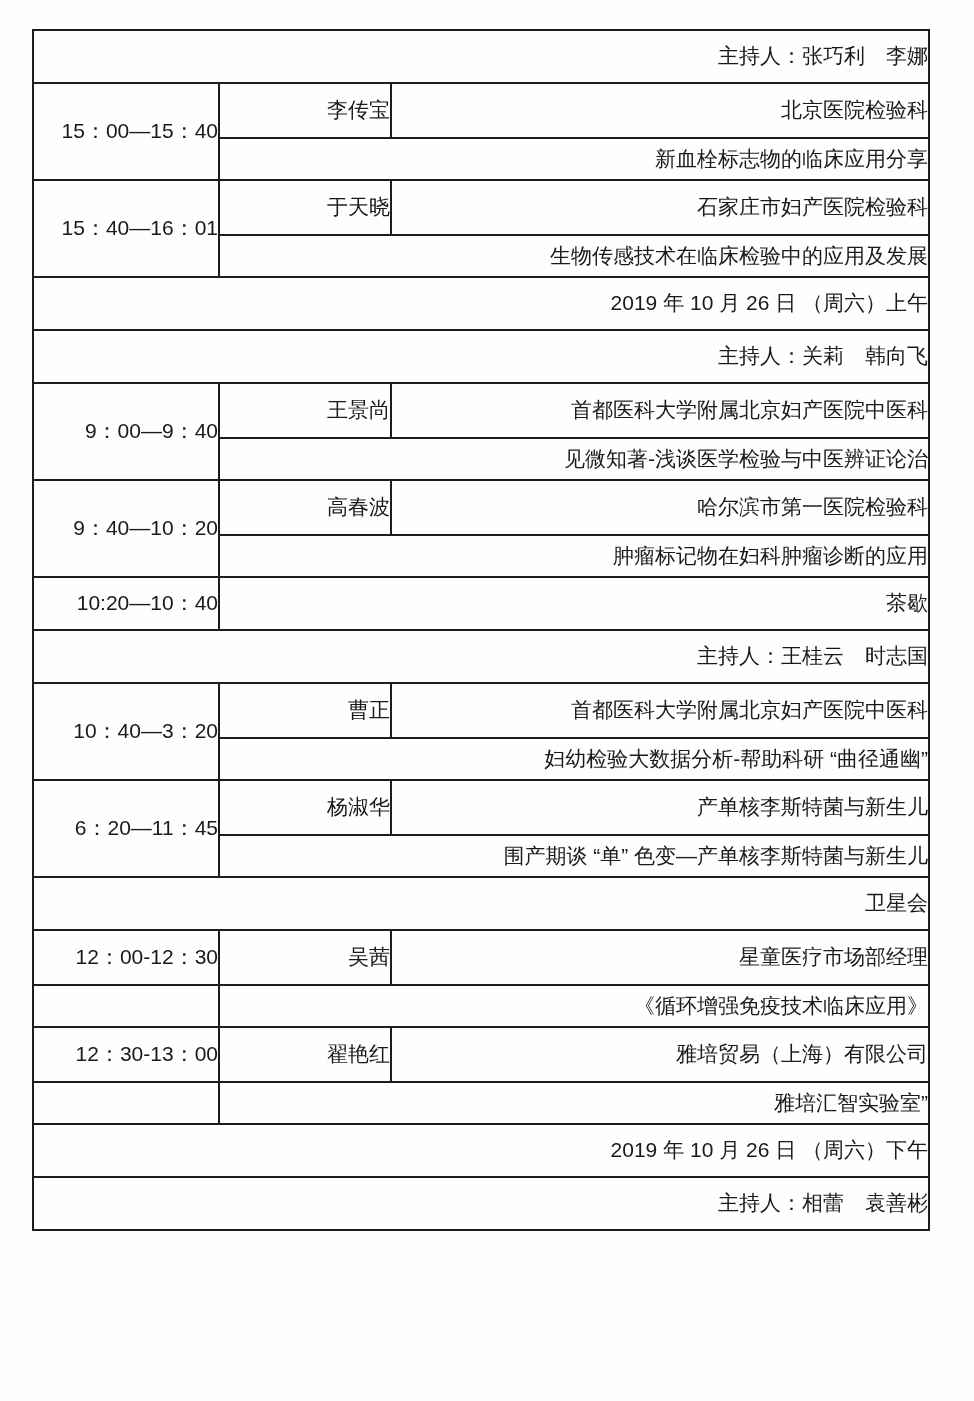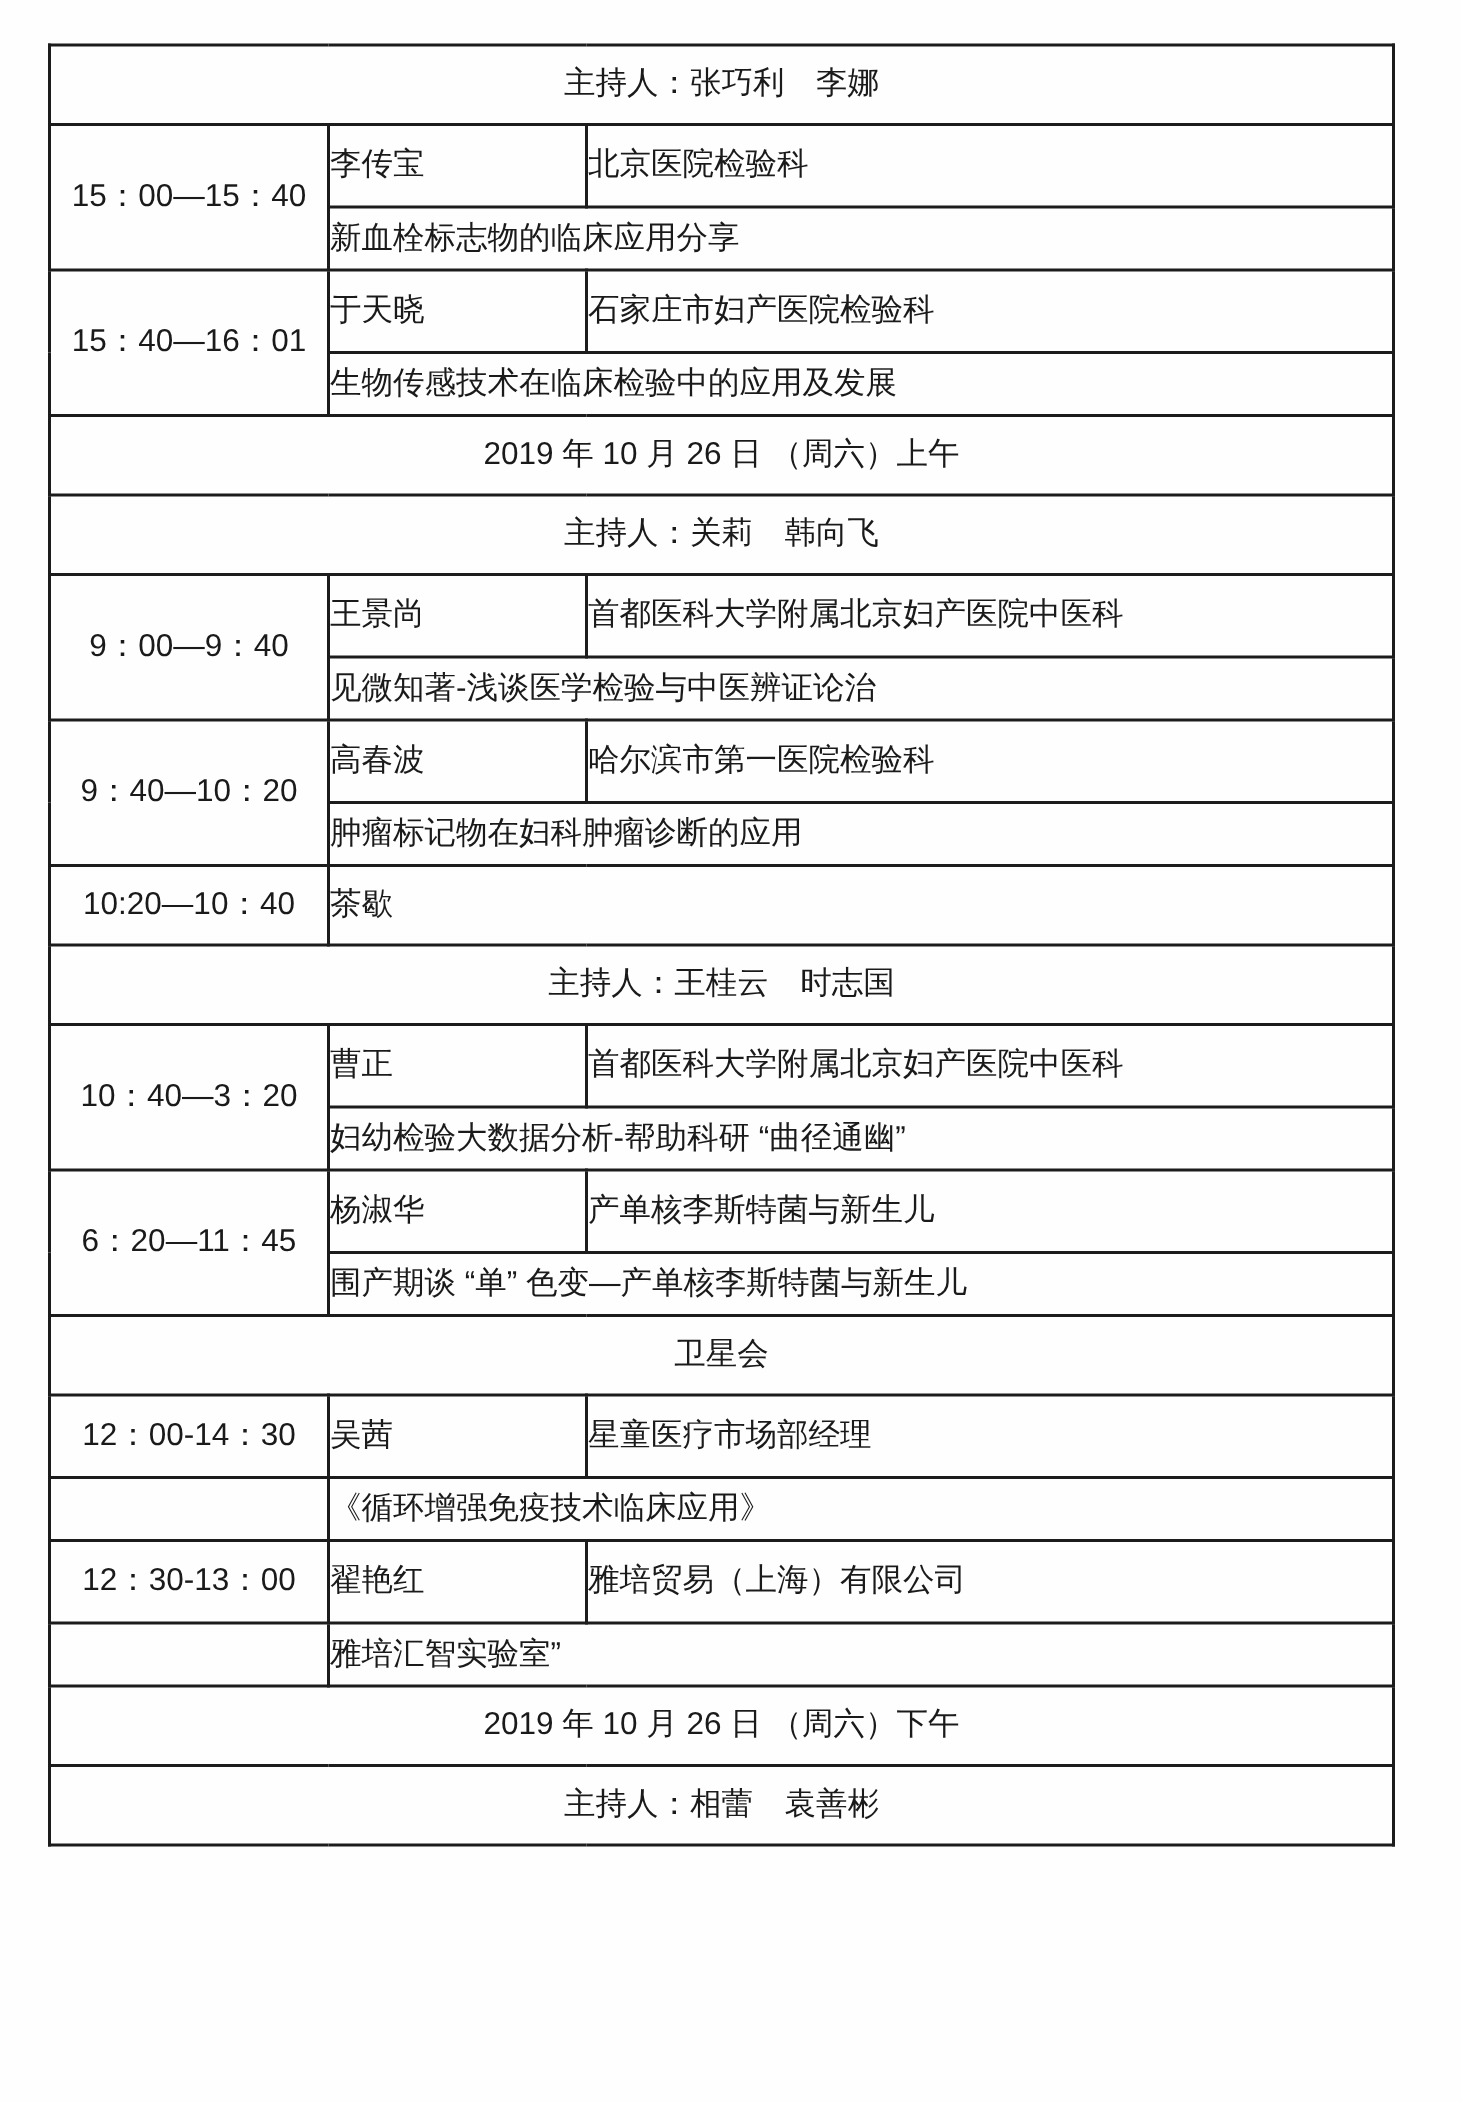--- a/index.html
+++ b/index.html
@@ -30,20 +30,21 @@
     table-layout: fixed;
   }
   table.agenda td {
     border: 2px solid #1c1c1c;
     font-size: 21px;
     line-height: 1.25;
     vertical-align: middle;
     padding: 0;
     overflow: hidden;
     white-space: nowrap;
+    text-align: right;
   }
   td.center { text-align: center; }
   td.left   { text-align: left; padding-left: 14px; padding-right: 6px; }
   tr.h-full { height: 53px; }
   tr.h-sp   { height: 55px; }
   tr.h-tp   { height: 42px; }
 </style>
 </head>
 <body>
 
@@ -129,21 +130,21 @@
       </tr>
       <tr class="h-tp">
         <td colspan="2" class="left">围产期谈 “单” 色变—产单核李斯特菌与新生儿</td>
       </tr>
 
       <tr class="h-full">
         <td colspan="3" class="center">卫星会</td>
       </tr>
 
       <tr class="h-sp">
-        <td class="center">12：00-14：30</td>
+        <td class="center">12：00-12：30</td>
         <td class="left">吴茜</td>
         <td class="left">星童医疗市场部经理</td>
       </tr>
       <tr class="h-tp">
         <td class="center"></td>
         <td colspan="2" class="left">《循环增强免疫技术临床应用》</td>
       </tr>
 
       <tr class="h-sp">
         <td class="center">12：30-13：00</td>

